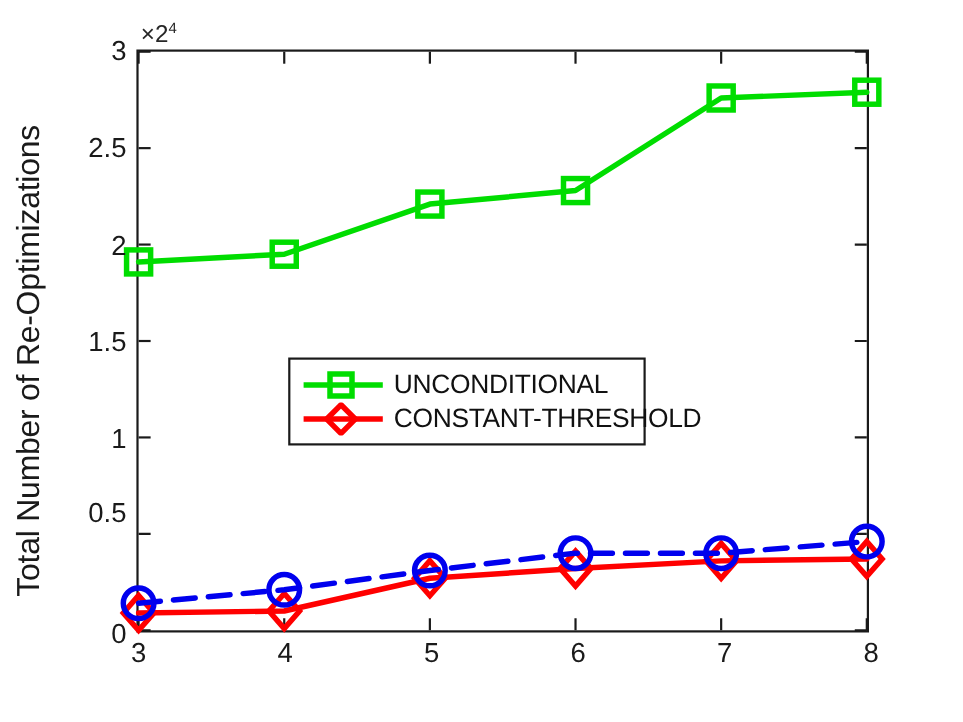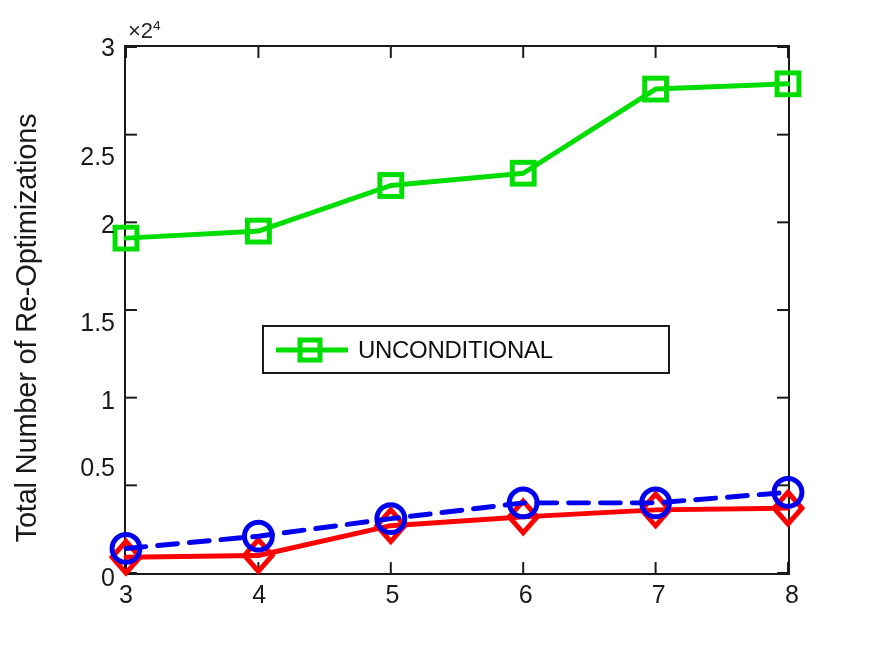--- a/index.html
+++ b/index.html
@@ -80,21 +80,21 @@
     transform: translateX(-50%);
     font-size: 25px;
     color: #1a1a1a;
     white-space: nowrap;
   }
   
   #legend {
     position: absolute;
     left: 262px;
     top: 325px;
-    width: 408px;
+    width: 325px;
     box-sizing: border-box;
     border: 2px solid #1a1a1a;
     background: #ffffff;
     padding: 7px 0 7px 0;
   }
   .legend-row {
     display: flex;
     align-items: center;
     height: 31px;
     padding-left: 10px;
@@ -178,38 +178,45 @@
             <circle cx="399.59999999999997" cy="459.3333333333333" r="14" fill="none" stroke="#0000ee" stroke-width="5"></circle>
             <circle cx="532.8000000000001" cy="459.3333333333333" r="14" fill="none" stroke="#0000ee" stroke-width="5"></circle>
             <circle cx="666" cy="448.73333333333335" r="14" fill="none" stroke="#0000ee" stroke-width="5"></circle>
           </g>
         </g>
     </svg>
     <div id="ytick-labels">
         <div class="ytick-label" style="top: 530px;">0</div>
         <div class="ytick-label" style="top: 420px;">0.5</div>
         <div class="ytick-label" style="top: 353.333px;">1</div>
-        <div class="ytick-label" style="top: 275px; text-align: right;">1.5</div>
+        <div class="ytick-label" style="top: 265px; text-align: right;">1.5</div>
         <div class="ytick-label" style="top: 176.667px;">2</div>
-        <div class="ytick-label" style="top: 88.3333px; margin-top: 21px;">2.5</div>
+        <div class="ytick-label" style="top: 88.3333px;">2.5</div>
         <div class="ytick-label" style="top: 0px;">3</div>
       </div>
     <div id="xtick-labels">
         <div class="xtick-label" style="left: 0px;">3</div>
         <div class="xtick-label" style="left: 133.2px;">4</div>
         <div class="xtick-label" style="left: 266.4px;">5</div>
         <div class="xtick-label" style="left: 399.6px;">6</div>
         <div class="xtick-label" style="left: 532.8px;">7</div>
         <div class="xtick-label" style="left: 666px;">8</div>
       </div>
   </div>
 
   <div id="legend">
     <div class="legend-row">
       <svg class="legend-sample" viewBox="0 0 76 30">
         <line x1="2" y1="15" x2="74" y2="15" stroke="#00dd00" stroke-width="5"></line>
         <rect x="26" y="5" width="20" height="20" fill="none" stroke="#00dd00" stroke-width="5"></rect>
       </svg>
       <span class="legend-text">UNCONDITIONAL</span>
     </div>
+    <div class="legend-row">
+      <svg class="legend-sample" viewBox="0 0 76 30">
+        <line x1="2" y1="15" x2="74" y2="15" stroke="#ff0000" stroke-width="5"></line>
+        <polygon points="36,2 49,15 36,28 23,15" fill="none" stroke="#ff0000" stroke-width="5"></polygon>
+      </svg>
+      <span class="legend-text">CONSTANT-THRESHOLD</span>
+    </div>
   </div>
 
 </div>
 
 </body></html>

